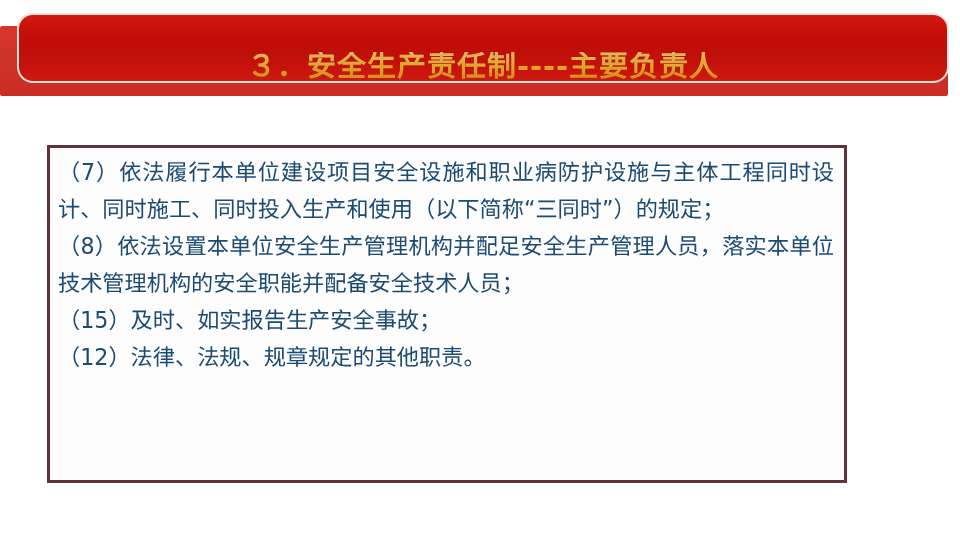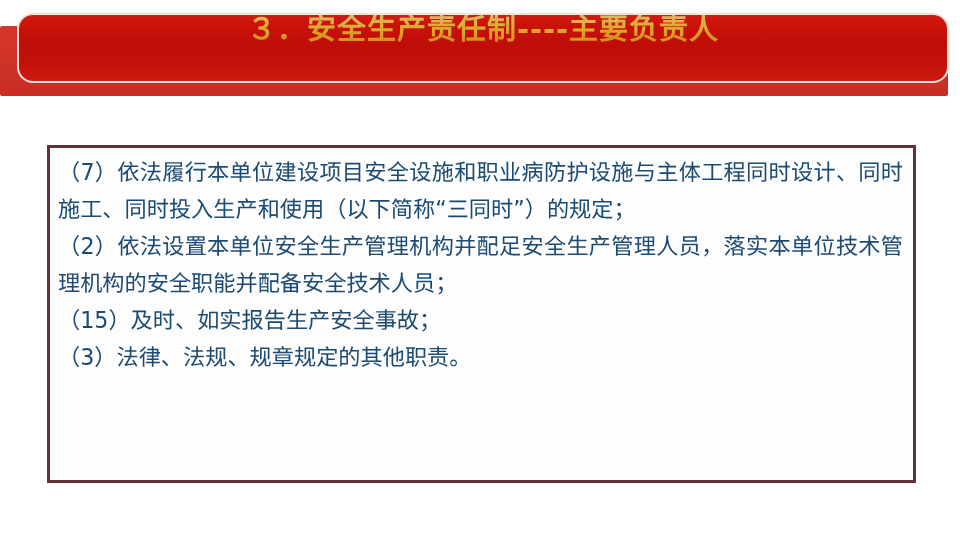--- a/index.html
+++ b/index.html
@@ -55,21 +55,21 @@
     border-radius: 16px;
     background: linear-gradient(180deg,
                 #d21b12 0%,
                 #c9110a 18%,
                 #bf0d08 48%,
                 #c6120b 78%,
                 #cf1a12 100%);
     border: 2px solid #f6e2da;
     box-sizing: border-box;
     display: flex;
-    align-items: flex-start;
+    align-items: flex-end;
     justify-content: center;
     overflow: hidden;
   }
 
   .banner-title {
     font-family: "DejaVu Sans", "Liberation Sans", sans-serif;
     font-size: 29px;
     font-weight: bold;
     letter-spacing: 1px;
     line-height: 1;
@@ -80,21 +80,21 @@
     -webkit-text-fill-color: transparent;
     white-space: nowrap;
     text-shadow: 0 0 1px rgba(120, 40, 0, 0.25);
   }
 
   
   .content-box {
     position: absolute;
     left: 47px;
     top: 145px;
-    width: 869px;
+    width: 800px;
     height: 338px;
     box-sizing: border-box;
     border: 3px solid #62323a;
     background: #fdfdfd;
     padding: 6px 10px 6px 8px;
   }
 
   .body-text {
     font-family: "DejaVu Sans", "Liberation Sans", sans-serif;
     font-size: 22.2px;
@@ -119,19 +119,19 @@
   <div class="banner-wrap">
     <div class="banner-shadow"></div>
     <div class="banner">
       <div class="banner-title">３．安全生产责任制----主要负责人</div>
     </div>
   </div>
 
   <div class="content-box">
     <div class="body-text">
       <p class="clause">（7）依法履行本单位建设项目安全设施和职业病防护设施与主体工程同时设计、同时施工、同时投入生产和使用（以下简称“三同时”）的规定；</p>
-      <p class="clause">（2）依法设置本单位安全生产管理机构并配足安全生产管理人员，落实本单位技术管理机构的安全职能并配备安全技术人员；</p>
+      <p class="clause">（8）依法设置本单位安全生产管理机构并配足安全生产管理人员，落实本单位技术管理机构的安全职能并配备安全技术人员；</p>
       <p class="clause">（15）及时、如实报告生产安全事故；</p>
-      <p class="clause">（3）法律、法规、规章规定的其他职责。</p>
+      <p class="clause">（12）法律、法规、规章规定的其他职责。</p>
     </div>
   </div>
 
 </div>
 
 </body></html>

